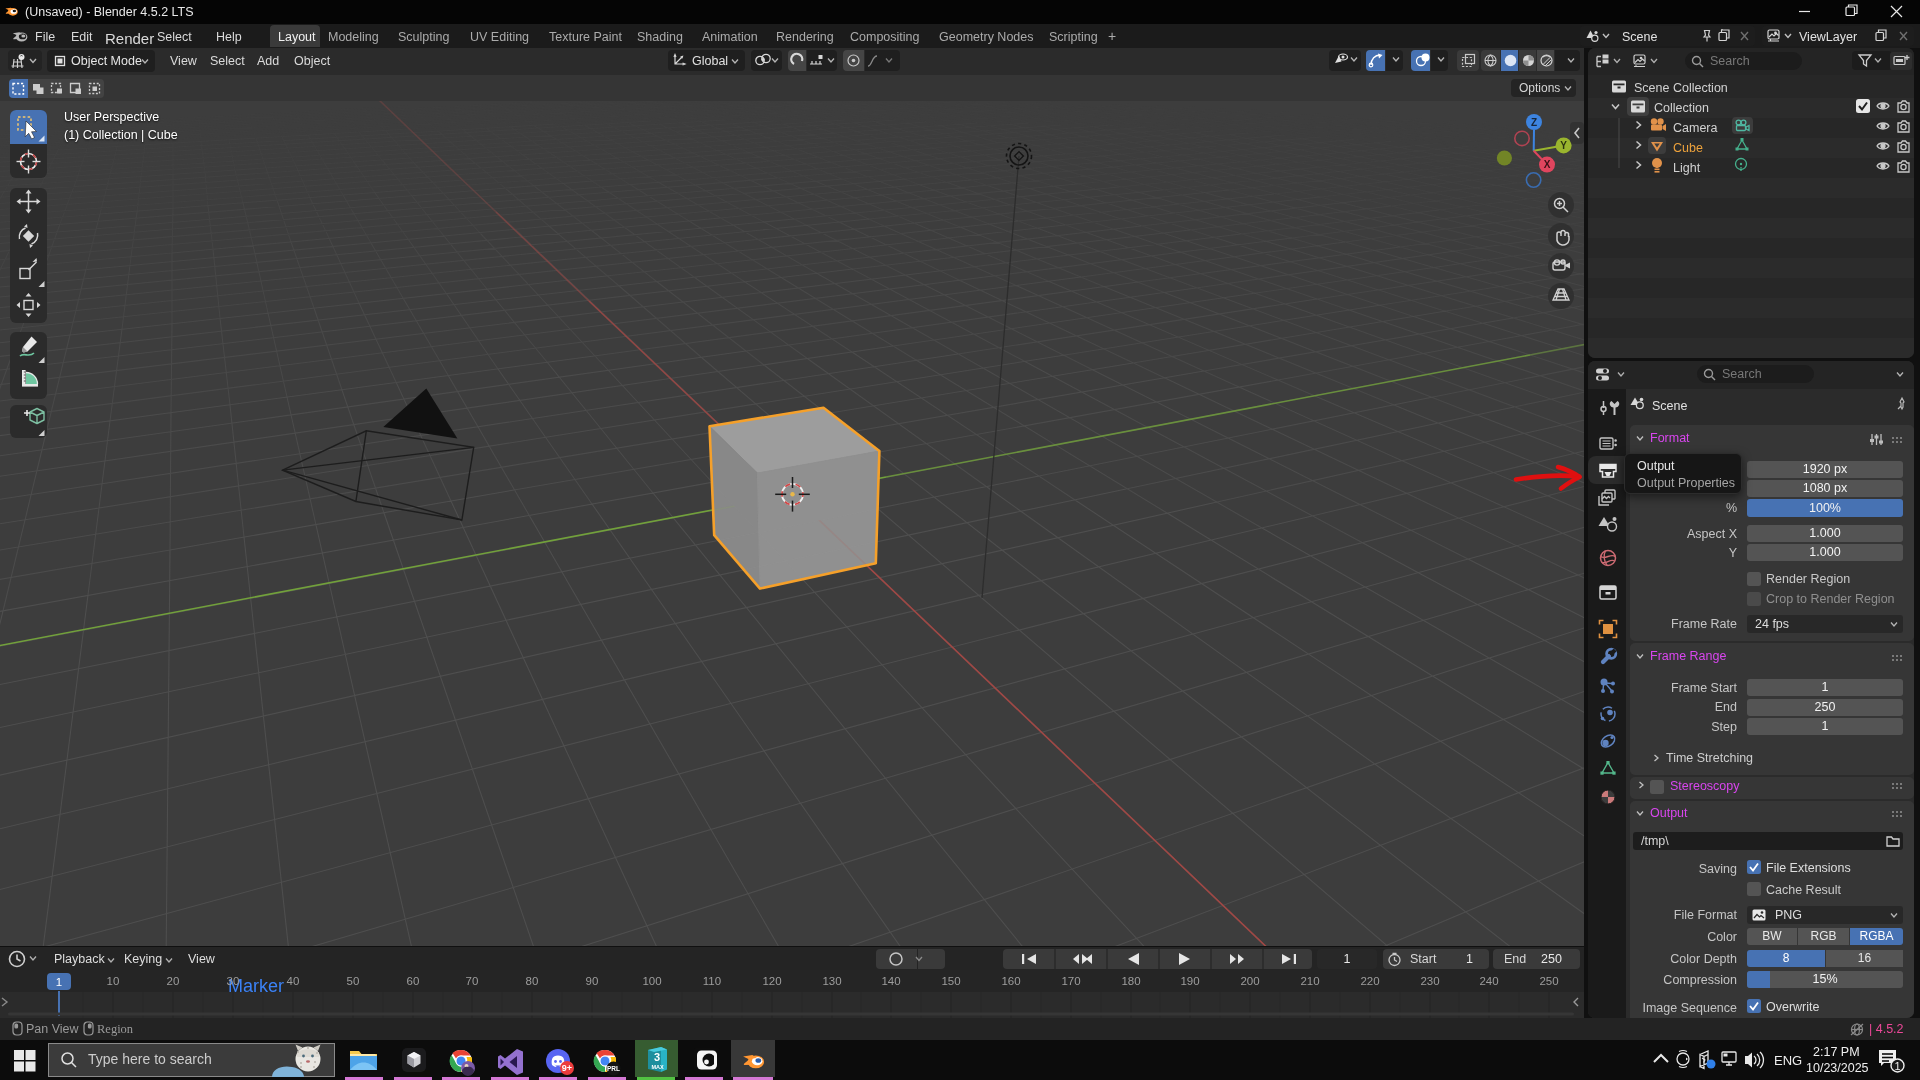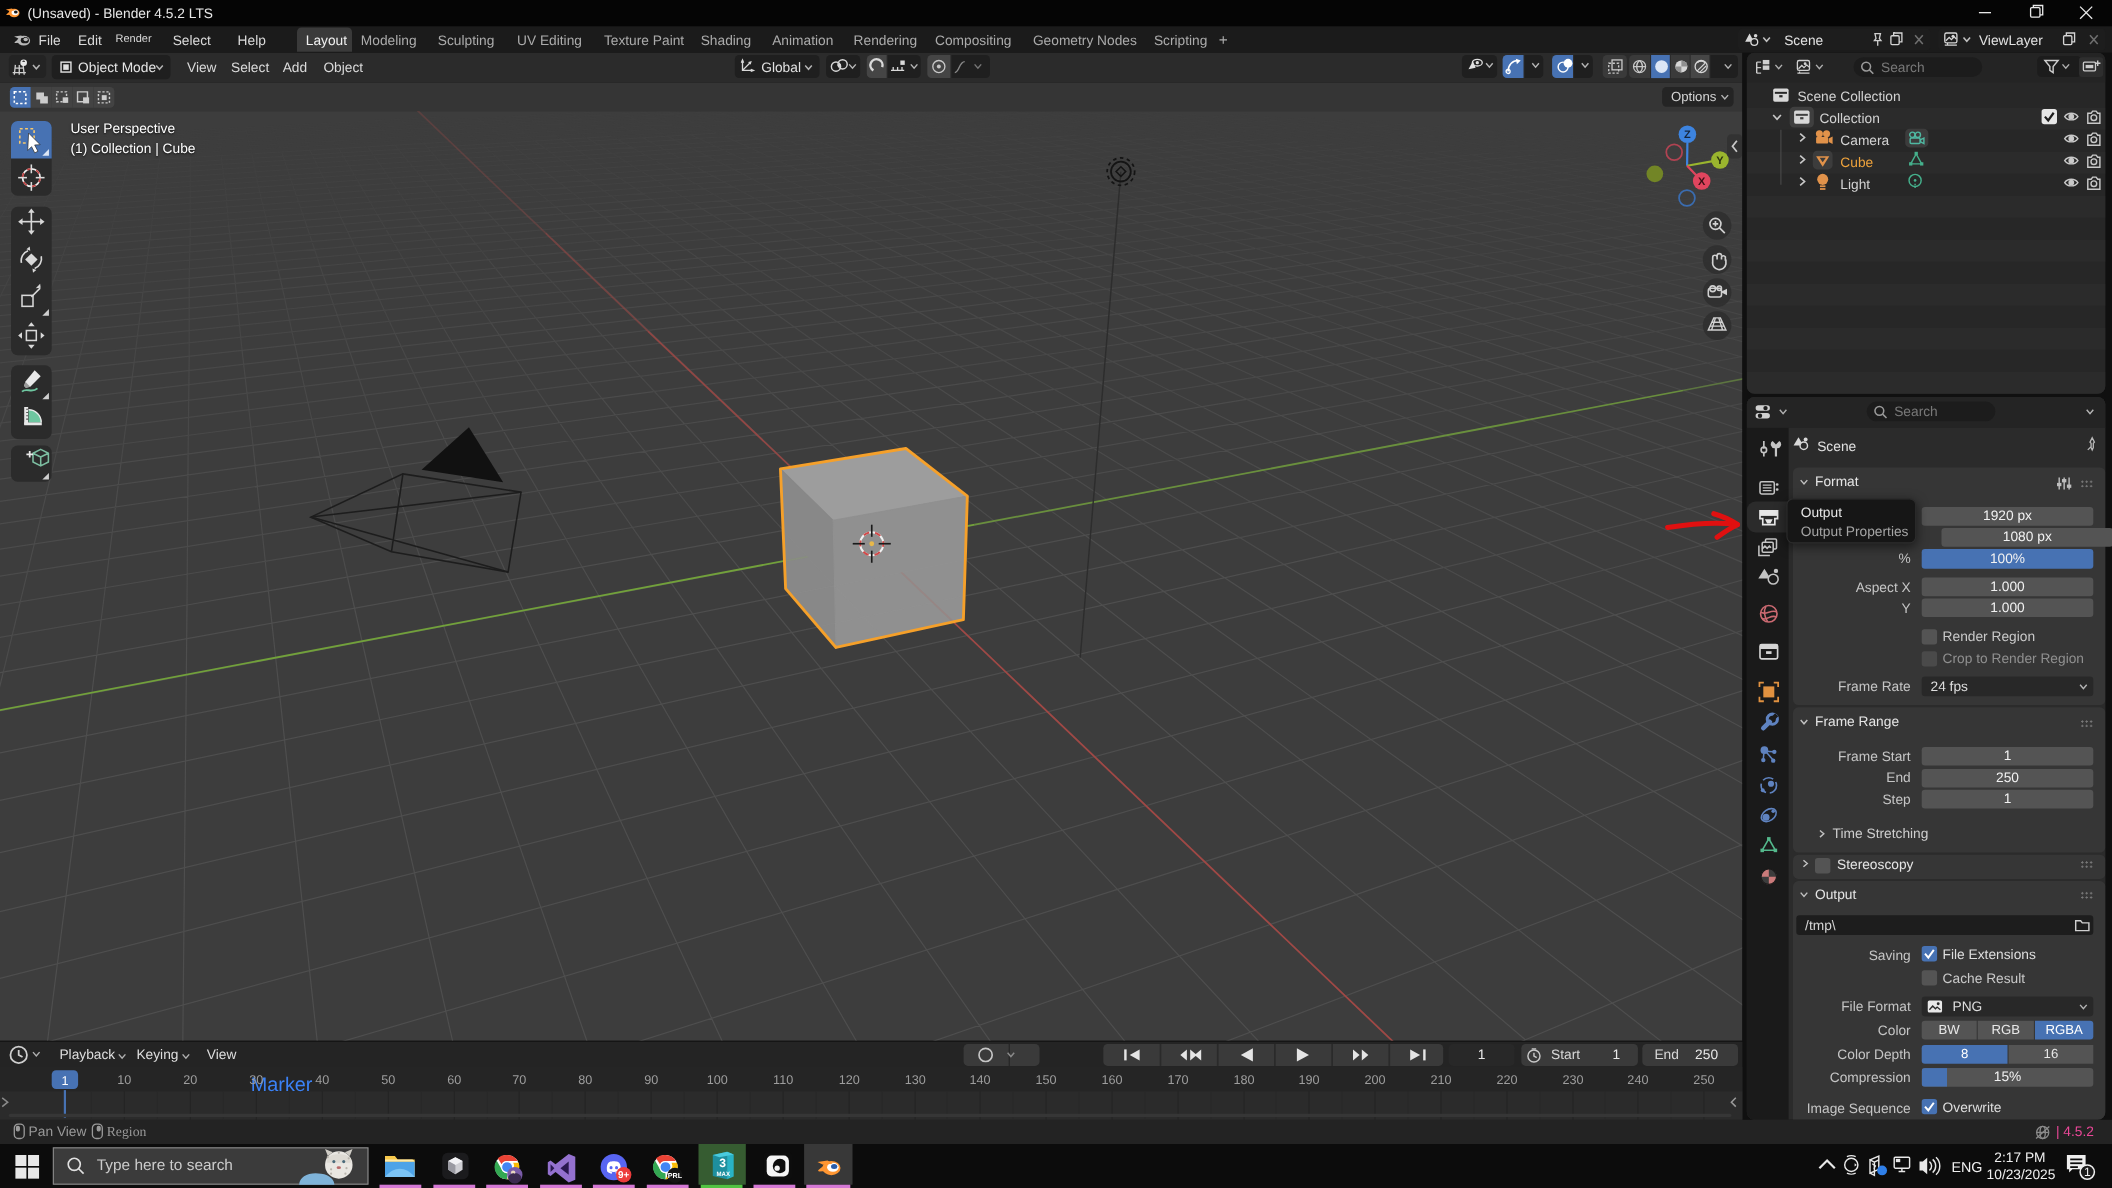--- a/index.html
+++ b/index.html
@@ -31,21 +31,21 @@
 <div class="a" style="left:0;top:24px;width:1920px;height:24px;background:#1b1b1b;"></div>
 <svg class="a" style="left:11px;top:28px" width="18" height="16" viewBox="0 0 22 20">
  <path d="M9.5 7.2 L3.2 12.4 C2 13.3 2.6 14 3.6 14 L9 13.6 Z" fill="#b8b8b8"></path>
  <ellipse cx="13" cy="11.2" rx="7.2" ry="5.6" fill="#b8b8b8"></ellipse>
  <ellipse cx="14.2" cy="10.6" rx="4.6" ry="3.6" fill="#1b1b1b"></ellipse>
  <ellipse cx="15.2" cy="10" rx="2.5" ry="2" fill="#b8b8b8"></ellipse>
  <path d="M2 6.5 L10 5.2 L14 7.8 L6.5 8.6 Z" fill="#b8b8b8"></path>
 </svg>
 <div class="t" style="left:35px;top:30px;font-size:12.5px;color:#dadada;">File</div>
 <div class="t" style="left:71px;top:30px;font-size:12.5px;color:#dadada;">Edit</div>
-<div class="t" style="left:105px;top:30px;font-size:10px;color:#dadada;">Render</div>
+<div class="t" style="left:105px;top:30px;font-size:15px;color:#dadada;">Render</div>
 <div class="t" style="left:157px;top:30px;font-size:12.5px;color:#dadada;">Select</div>
 <div class="t" style="left:216px;top:30px;font-size:12.5px;color:#dadada;">Help</div>
 <div class="a" style="left:270px;top:25px;width:50px;height:22px;background:#3a3a3a;border-radius:4px 4px 0 0;"></div>
 <div class="t" style="left:278px;top:30px;font-size:12.5px;color:#f0f0f0;">Layout</div>
 <div class="t" style="left:328px;top:30px;font-size:12.5px;color:#ababab;">Modeling</div>
 <div class="t" style="left:398px;top:30px;font-size:12.5px;color:#ababab;">Sculpting</div>
 <div class="t" style="left:470px;top:30px;font-size:12.5px;color:#ababab;">UV Editing</div>
 <div class="t" style="left:549px;top:30px;font-size:12.5px;color:#ababab;">Texture Paint</div>
 <div class="t" style="left:637px;top:30px;font-size:12.5px;color:#ababab;">Shading</div>
 <div class="t" style="left:702px;top:30px;font-size:12.5px;color:#ababab;">Animation</div>
@@ -677,21 +677,21 @@
     <circle cx="9.8" cy="9.2" r="3.4" fill="#2b2b2b" stroke="#d8d8d8" stroke-width="1.3"></circle>
     <circle cx="11.5" cy="3.5" r="1.8" fill="#d8d8d8"></circle>
   </svg>
 <div class="t" style="left:1652px;top:399px;font-size:12.5px;color:#e0e0e0;">Scene</div>
 <svg class="a" style="left:1895px;top:397px" width="14" height="14" viewBox="0 0 14 14">
     <path d="M7 1 l2 4 -1 1 v4 l-1 2 -1-2 V6 L5 5Z M3 12 l3-3" stroke="#b9b9b9" stroke-width="1.2" fill="none"></path>
   </svg>
 <style>
 .lbl{position:absolute;font-size:12.5px;color:#c5c5c5;text-align:right;white-space:nowrap;}
 .fld{position:absolute;left:1747px;width:156px;height:17px;background:#545454;border-radius:3px;color:#f2f2f2;font-size:12.5px;text-align:center;line-height:17px;}
-.ph{position:absolute;font-size:12.5px;color:#e5e5e5;}
+.ph{position:absolute;font-size:12.5px;color:#d946ef;}
 .grip{position:absolute;width:12px;height:7px;background-image:radial-gradient(circle,#7a7a7a 1px,transparent 1.1px);background-size:4px 4px;}
 .cb{position:absolute;width:13.5px;height:13.5px;background:#545454;border-radius:2.5px;}
 .cbl{position:absolute;font-size:12.5px;color:#c9c9c9;}
 </style>
 
 <svg class="a chev" style="left:1636px;top:434px" viewBox="0 0 8 8">
     <path d="M1 2.5 l3 3.5 3-3.5" stroke="#c0c0c0" stroke-width="1.3" fill="none"></path>
   </svg>
 <div class="ph" style="left:1650px;top:431px;">Format</div>
 <svg class="a" style="left:1869px;top:433px" width="15" height="13" viewBox="0 0 15 13">
@@ -701,21 +701,21 @@
       <line x1="12" y1="1" x2="12" y2="12"></line>
     </g>
     <g fill="#bdbdbd">
       <rect x="1" y="6" width="4" height="3"></rect>
       <rect x="5.5" y="2.5" width="4" height="3"></rect>
       <rect x="10" y="7.5" width="4" height="3"></rect>
     </g>
   </svg>
 <div class="grip" style="left:1891px;top:436px;"></div>
 <div class="fld" style="top:461px;">1920 px</div>
-<div class="fld" style="top:480px;margin-left:18px;">1080 px</div>
+<div class="fld" style="top:480px;">1080 px</div>
 <div class="fld" style="top:499px;background:#4772b3;height:18px;line-height:18px;">100%</div>
 <div class="lbl" style="left:1600px;top:501px;width:137px;">%</div>
 <div class="fld" style="top:525px;">1.000</div>
 <div class="lbl" style="left:1600px;top:527px;width:137px;">Aspect X</div>
 <div class="fld" style="top:544px;">1.000</div>
 <div class="lbl" style="left:1600px;top:546px;width:137px;">Y</div>
 <div class="cb" style="left:1747px;top:572px;"></div>
 <div class="cbl" style="left:1766px;top:572px;">Render Region</div>
 <div class="cb" style="left:1747px;top:592px;background:#4a4a4a;"></div>
 <div class="cbl" style="left:1766px;top:592px;color:#8f8f8f;">Crop to Render Region</div>

